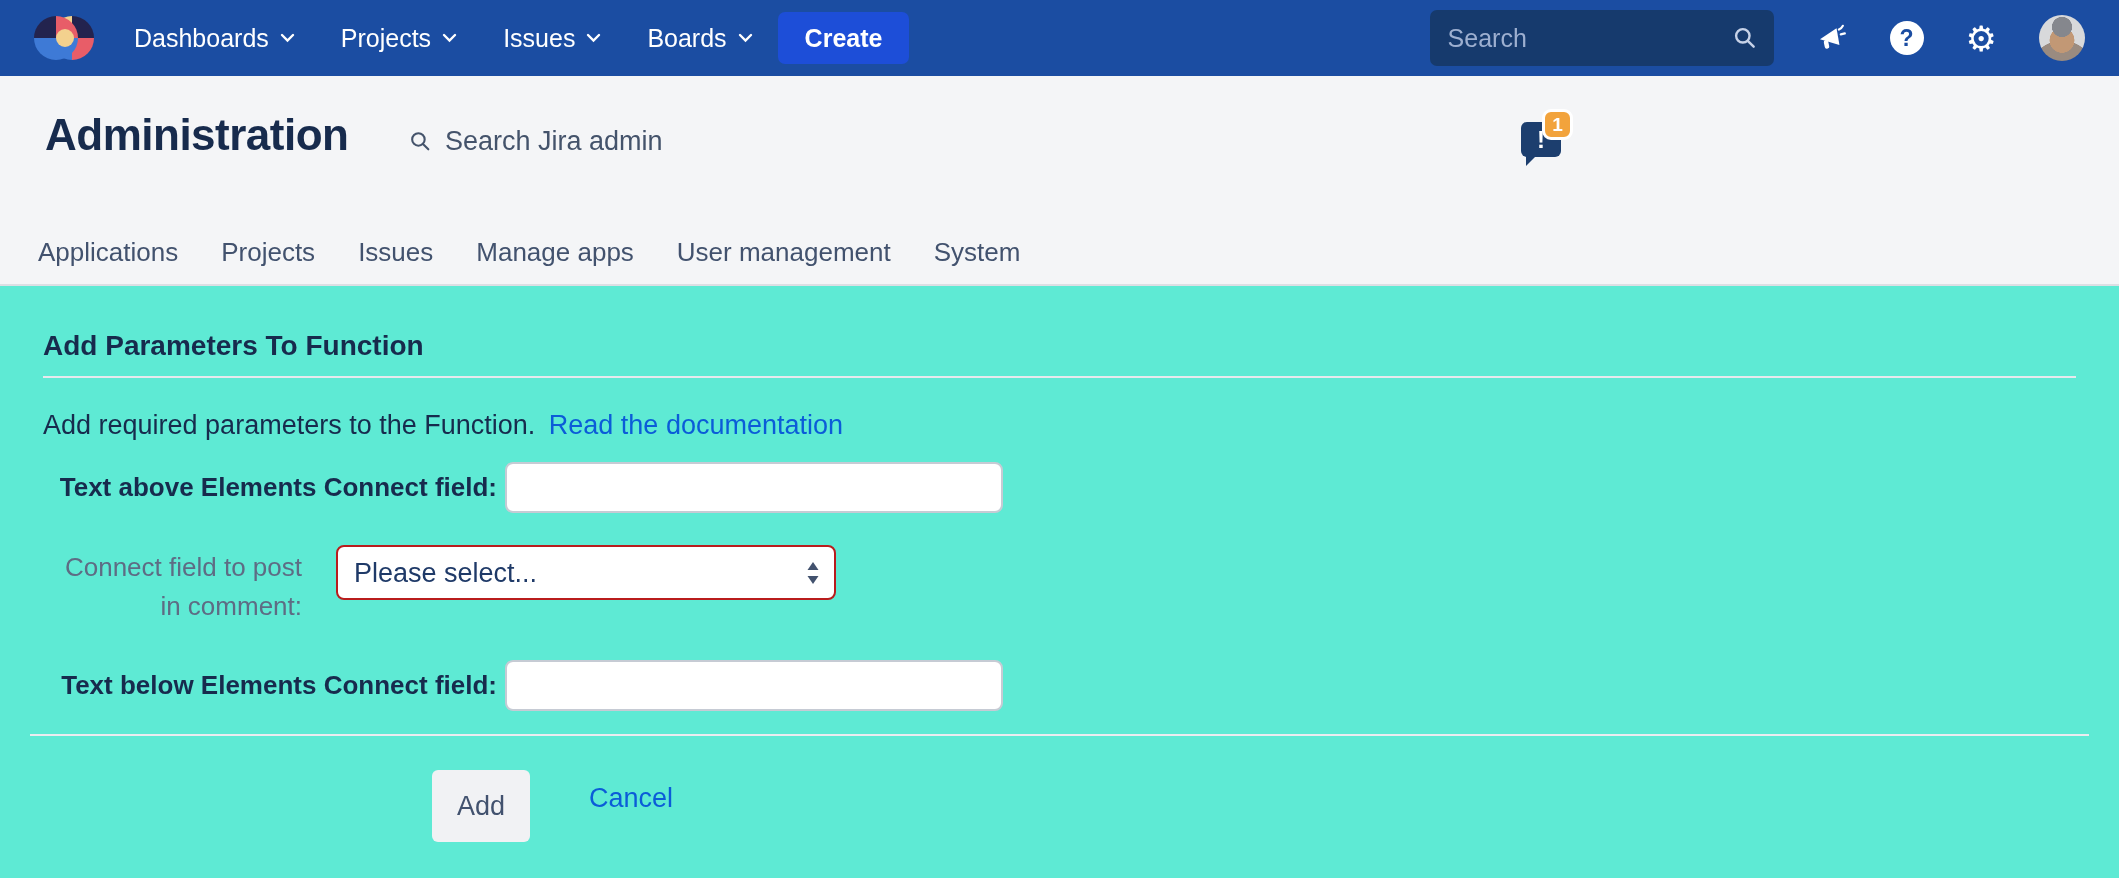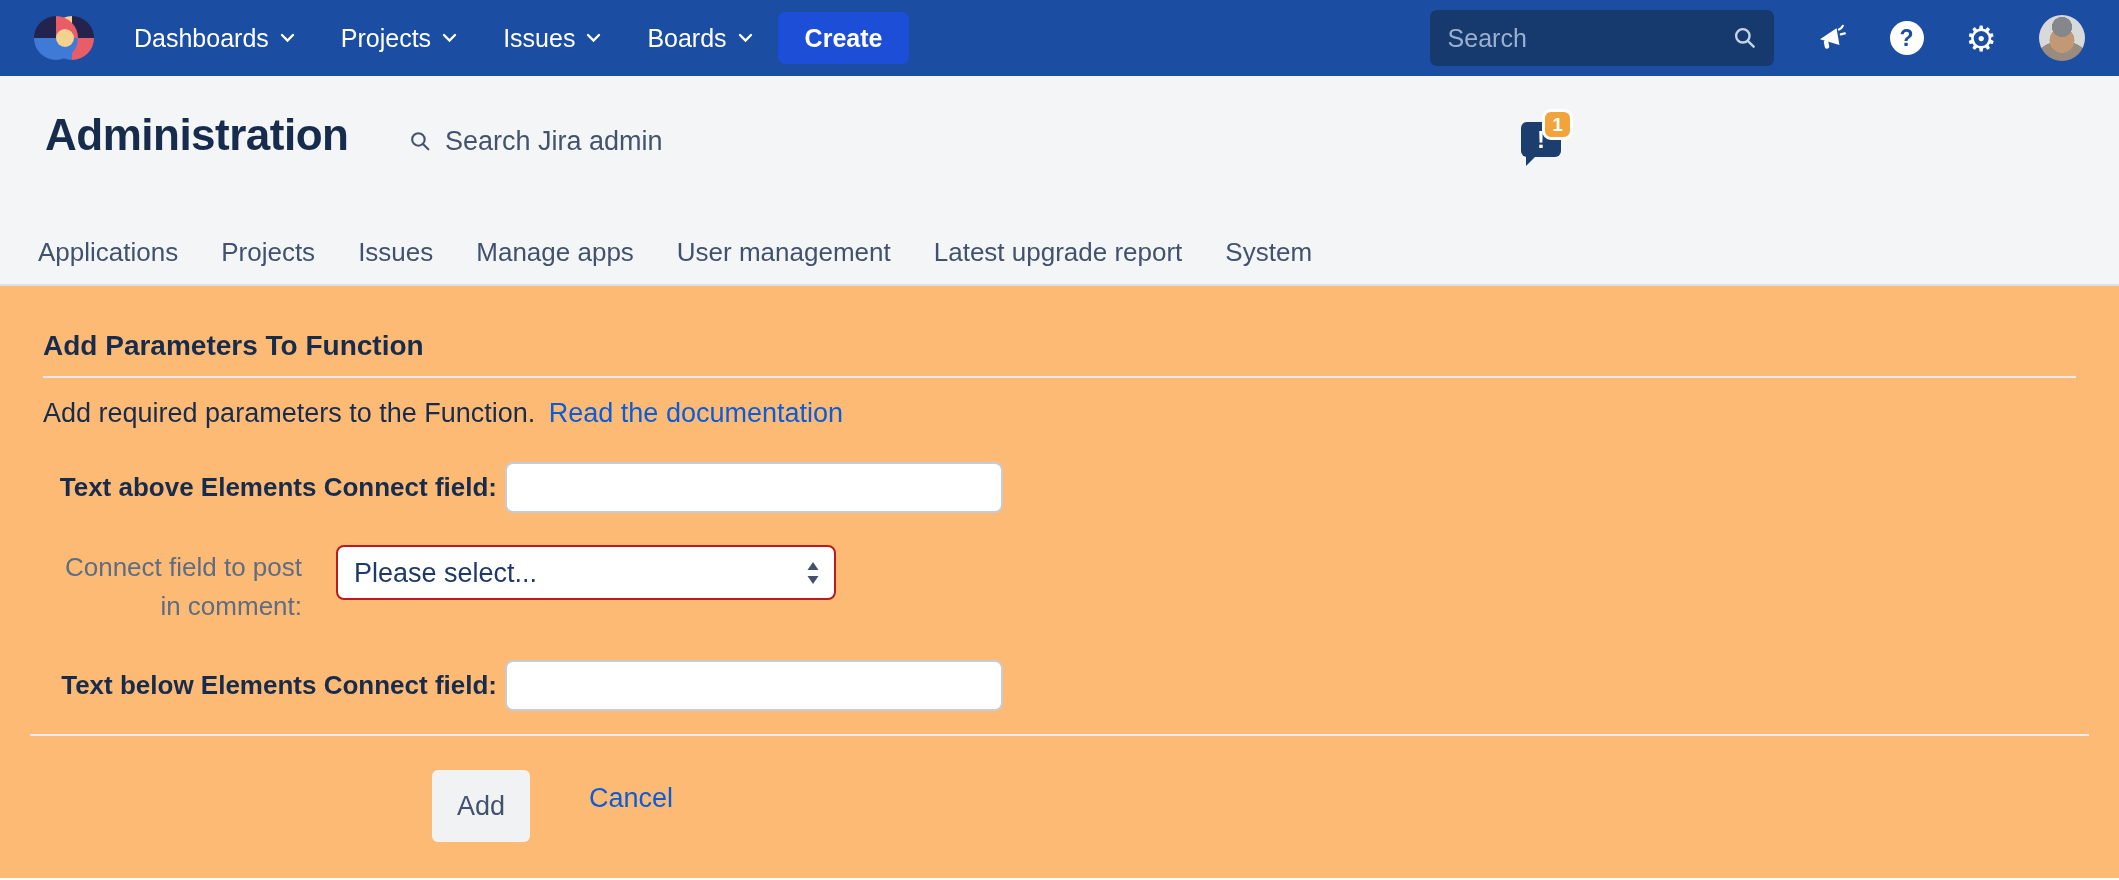--- a/index.html
+++ b/index.html
@@ -57,26 +57,26 @@
     border:3px solid #fff; border-radius:9px; color:#fff; font-weight:700; font-size:19px;
     display:flex; align-items:center; justify-content:center; }
   .back-btn { position:absolute; left:1582px; top:40px; height:50px; padding:0 22px;
     background:#E9EAED; border:none; border-radius:5px; display:flex; align-items:center;
     gap:14px; font-size:26px; color:#36425E; cursor:pointer; font-family:inherit; white-space:nowrap; }
   .tabs { position:absolute; left:38px; bottom:16px; display:flex; gap:43px; font-size:26px;
     color:#42526E; }
   .tab { cursor:pointer; white-space:nowrap; }
 
   
-  .main { position:relative; background:#fdba74; height:592px; }
+  .main { position:relative; background:#5eead4; height:592px; }
   .page-heading { position:absolute; left:43px; top:44px; font-size:28px; font-weight:600;
     color:#172B4D; }
   .heading-rule { position:absolute; left:43px; top:90px; width:2033px; height:0;
     border-top:2px solid #E7E9ED; }
-  .desc { position:absolute; left:43px; top:112px; font-size:27px; color:#172B4D; }
+  .desc { position:absolute; left:43px; top:124px; font-size:27px; color:#172B4D; }
   .doc-link { color:#0B5CD8; text-decoration:none; cursor:pointer; margin-left:6px; }
   .lbl-bold { position:absolute; left:0; width:497px; text-align:right; font-weight:700;
     font-size:26px; color:#172B4D; line-height:51px; }
   .lbl-gray { position:absolute; left:48px; width:254px; text-align:right; font-size:26px;
     color:#5E6C84; line-height:39px; }
   .txt-input { position:absolute; left:505px; width:498px; height:51px; border:2px solid #C6CBD4;
     border-radius:8px; background:#fff; font-size:26px; padding:0 14px; color:#172B4D;
     font-family:inherit; outline:none; }
   .select-wrap { position:absolute; left:336px; top:259px; width:500px; height:55px; }
   .select-wrap select { width:100%; height:100%; appearance:none; -webkit-appearance:none;
@@ -168,21 +168,20 @@
       <span>!</span>
     </div>
     <div class="badge">1</div>
   </div>
   <div class="tabs">
     <span class="tab">Applications</span>
     <span class="tab">Projects</span>
     <span class="tab">Issues</span>
     <span class="tab">Manage apps</span>
     <span class="tab">User management</span>
-    <span class="tab">Latest upgrade report</span>
     <span class="tab">System</span>
   </div>
 </div>
 
 <div class="main">
   <h2 class="page-heading">Add Parameters To Function</h2>
   <div class="heading-rule"></div>
   <div class="desc">
     <span>Add required parameters to the Function.</span>
     <a class="doc-link">Read the documentation</a>

